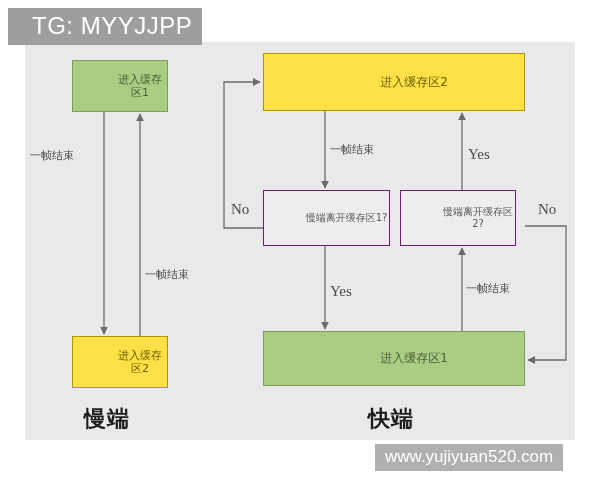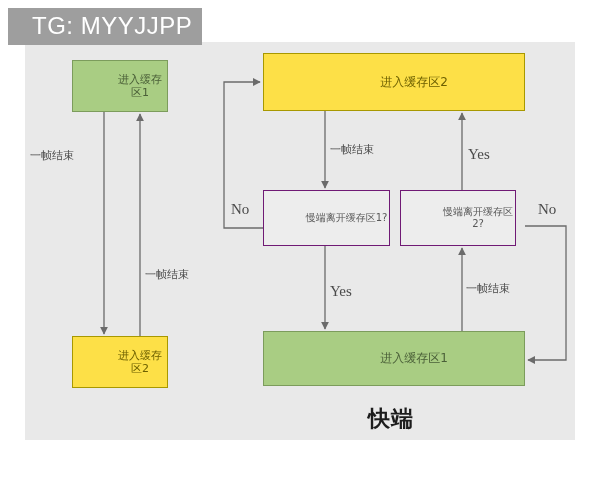--- a/index.html
+++ b/index.html
@@ -166,20 +166,21 @@
   </svg>
 
   <div class="node node-green" id="node-slow-buf1">进入缓存区1</div>
 
   <div class="node node-yellow" id="node-slow-buf2">进入缓存区2</div>
 
   <div class="edge-label lbl-cn" id="lbl-left-a">一帧结束</div>
 
   <div class="edge-label lbl-cn" id="lbl-left-b">一帧结束</div>
 
+  <div class="caption" id="caption-slow">慢端</div>
 
   <div class="node node-yellow" id="node-fast-buf2">进入缓存区2</div>
 
   <div class="node node-plain" id="node-decision-1">慢端离开缓存区1?</div>
 
   <div class="node node-plain" id="node-decision-2">慢端离开缓存区2?</div>
 
   <div class="node node-green" id="node-fast-buf1">进入缓存区1</div>
 
   <div class="edge-label lbl-en" id="lbl-r-no-1">No</div>
@@ -191,14 +192,15 @@
   <div class="edge-label lbl-en" id="lbl-r-yes-2">Yes</div>
 
   <div class="edge-label lbl-en" id="lbl-r-no-2">No</div>
 
   <div class="edge-label lbl-cn" id="lbl-r-cn-2">一帧结束</div>
 
   <div class="caption" id="caption-fast">快端</div>
 
   <div class="overlay-tag">TG: MYYJJPP</div>
 
+  <div class="overlay-watermark">www.yujiyuan520.com</div>
 
 </div>
 
 </body></html>

